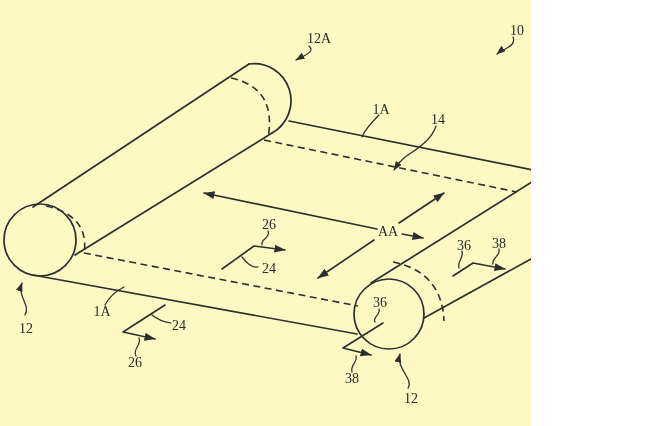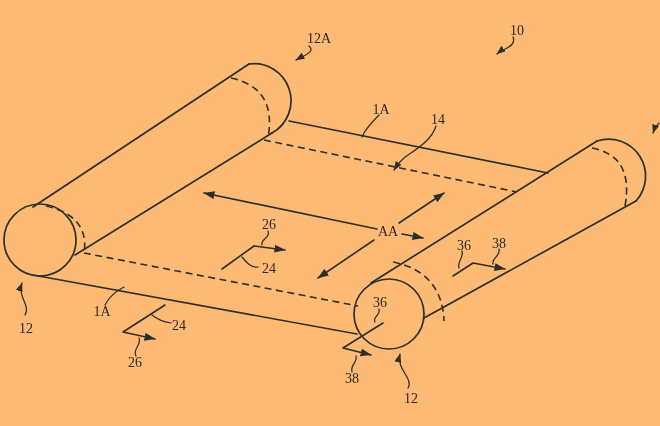--- a/index.html
+++ b/index.html
@@ -3,23 +3,23 @@
 <meta charset="utf-8">
 <style>
   html, body {
     margin: 0;
     padding: 0;
     background: #ffffff;
     font-family: "Liberation Serif", "DejaVu Serif", serif;
   }
   .figure-canvas {
     position: relative;
-    width: 660px;
+    width: 531px;
     height: 426px;
-    background: #fdba74;
+    background: #fef9c3;
     overflow: hidden;
   }
   svg { display: block; }
   .main-line {
     fill: none;
     stroke: #2e2e2e;
     stroke-width: 1.7;
     stroke-linecap: round;
     stroke-linejoin: round;
   }

